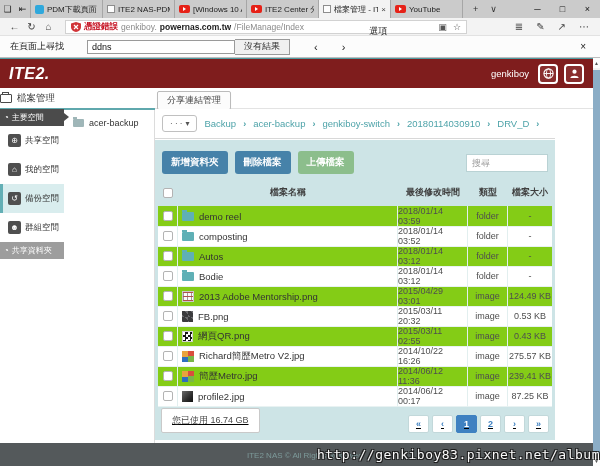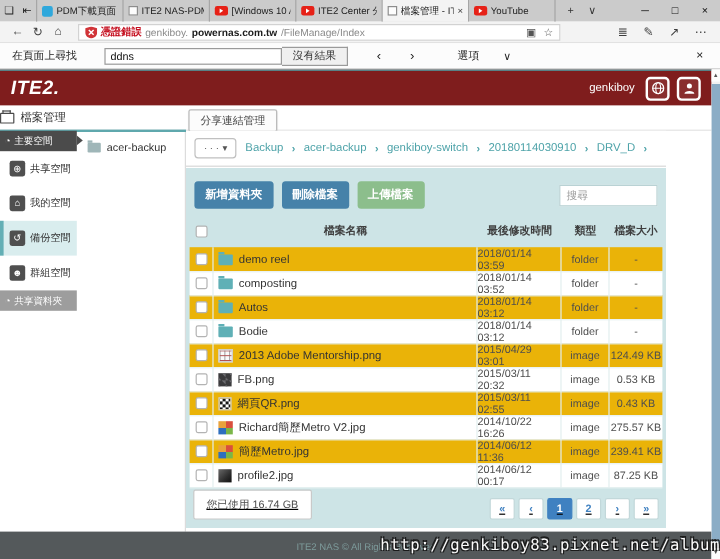--- a/index.html
+++ b/index.html
@@ -31,21 +31,21 @@
   .url-user, .url-path { color:#8a8a8a; }
   .url-domain { color:#1b1b1b; font-weight:700; }
   .urlbox-right { margin-left:auto; display:flex; gap:6px; color:#555; font-size:9px; }
   .addr-right { margin-left:auto; display:flex; gap:13px; font-size:10px; color:#3d3d3d; padding-right:5px; }
 
   .findbar { height:22px; background:#fcfcfc; border-bottom:1px solid #bdbdbd; display:flex; align-items:center; font-size:9px; color:#222; padding-left:10px; }
   .find-label { margin-right:23px; }
   .find-input { width:148px; height:14px; border:1px solid #9a9a9a; font-size:9px; padding:0 4px; font-family:inherit; color:#111; }
   .find-result { height:16px; border:1px solid #9a9a9a; border-left:none; background:#f0f0f0; display:flex; align-items:center; padding:0 9px; color:#333; }
   .find-nav { margin-left:24px; display:flex; gap:24px; font-size:11px; color:#222; }
-  .find-options { margin-left:36px; display:flex; gap:20px; align-items:center; }
+  .find-options { margin-left:24px; display:flex; gap:20px; align-items:center;flex-direction:column; }
   .find-close { margin-left:auto; margin-right:14px; font-size:10px; color:#222; }
 
   
   .page { position:absolute; top:58px; left:0; width:600px; height:408px; background:#fff; }
   .site-header { position:absolute; top:0; left:0; width:593px; height:30px; background:#7f1d1d; border-top:1px solid #4f9ba1; display:flex; align-items:center; padding:0 9px; }
   .logo { color:#fff; font-size:16px; font-weight:800; font-style:italic; letter-spacing:.5px; }
   .header-right { margin-left:auto; display:flex; align-items:center; gap:6px; }
   .header-user { color:#fff; font-size:9.5px; margin-right:3px; }
   .hbtn { width:20px; height:20px; border:2px solid #fff; border-radius:4px; display:flex; align-items:center; justify-content:center; background:rgba(255,255,255,.08); }
 
@@ -85,21 +85,21 @@
   .btn.blue { background:#4682a9; }
   .btn.green { background:#8cbe8c; }
   .search-input { margin-left:auto; width:82px; height:18px; border:1px solid #b9d2d4; background:#fff; font-size:9px; padding:0 5px; font-family:inherit; }
   .search-input::placeholder { color:#9a9a9a; }
 
   .thead, .trow { display:grid; grid-template-columns:20px 1fr 70px 40px 44px; margin:0 3px; }
   .thead { height:27px; margin-top:5px; align-items:center; font-size:9px; font-weight:700; color:#3f3f3f; }
   .thead .th { text-align:center; }
   .thead .th-check { display:flex; justify-content:center; }
   .trow { height:20px; background:#fff; }
-  .trow.alt { background:#eab308; }
+  .trow.alt { background:#84cc16; }
   .trow > div { height:100%; display:flex; align-items:center; justify-content:center; border-right:1px solid #e2efef; border-bottom:1px solid #e8f2f2; }
   .trow > div:last-child { border-right:none; }
   .cell-name { justify-content:flex-start !important; padding-left:4px; gap:5px; overflow:hidden; white-space:nowrap; font-size:9.5px; color:#333; }
   .cell-muted { font-size:9px; color:#4e4e4e; }
   .cbx { width:10px; height:10px; background:#fff; border:1px solid #b3b3b3; border-radius:2px; flex:none; }
 
   .fic { flex:none; }
   .fic.folder-icon { width:12px; height:9px; background:#5fb0b6; border-radius:1px; position:relative; }
   .fic.folder-icon:before { content:""; position:absolute; top:-2px; left:0; width:5px; height:2px; background:#5fb0b6; }
   .fic.chart-image-icon { width:12px; height:11px; background:#fafafa; border:1px solid #c9c9c9;

